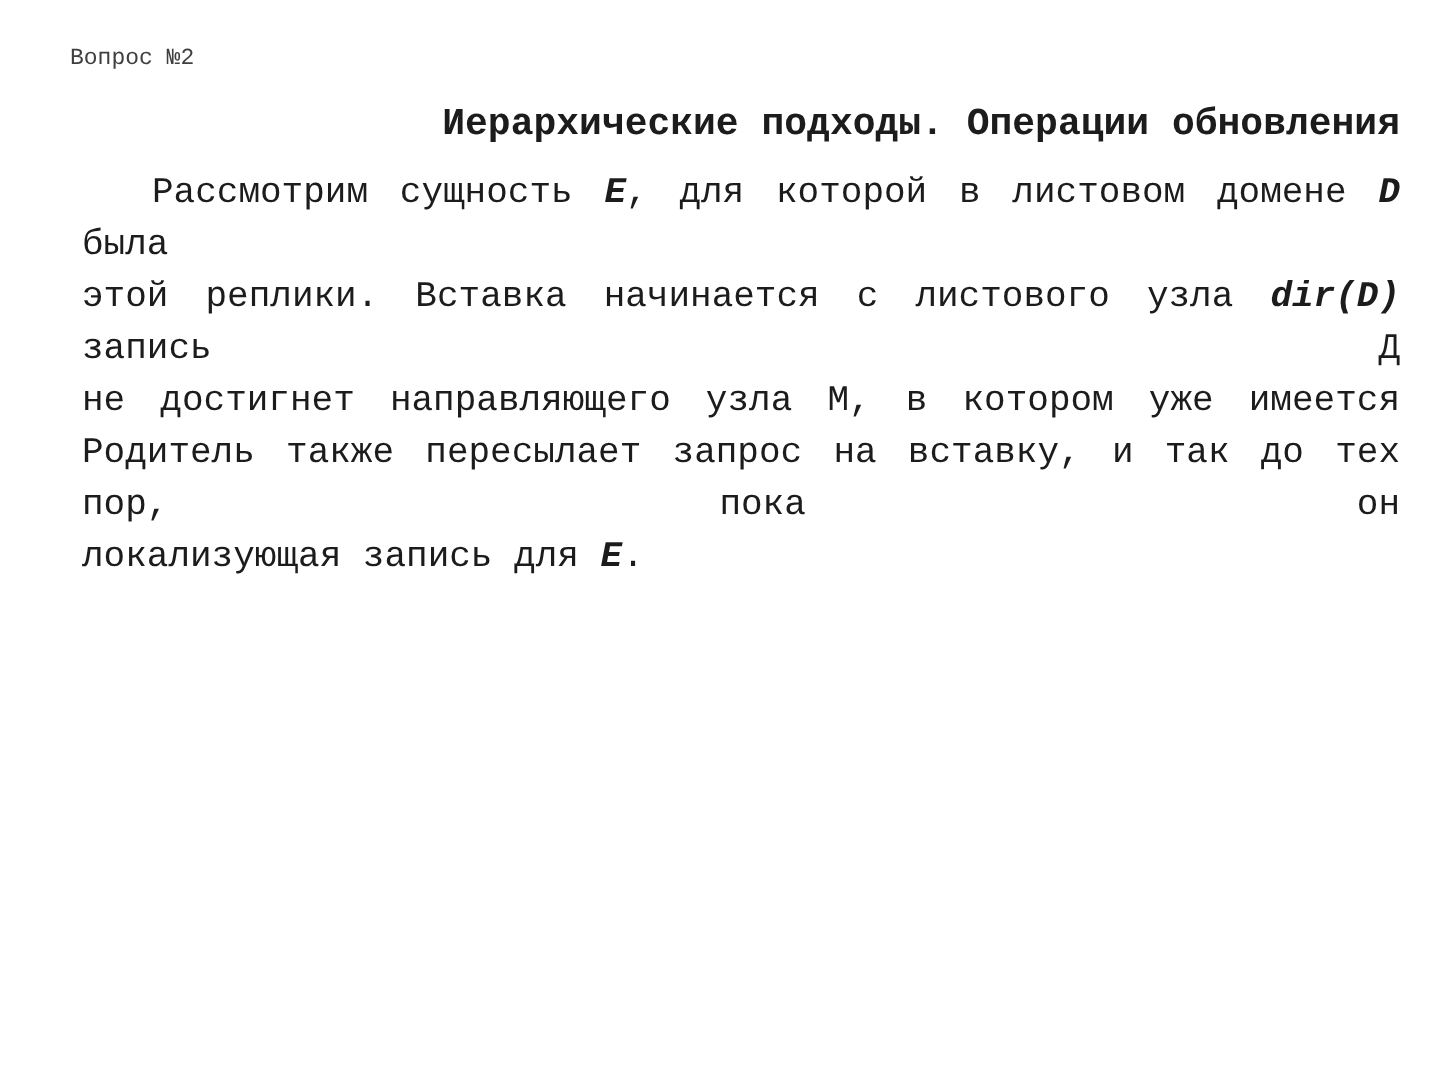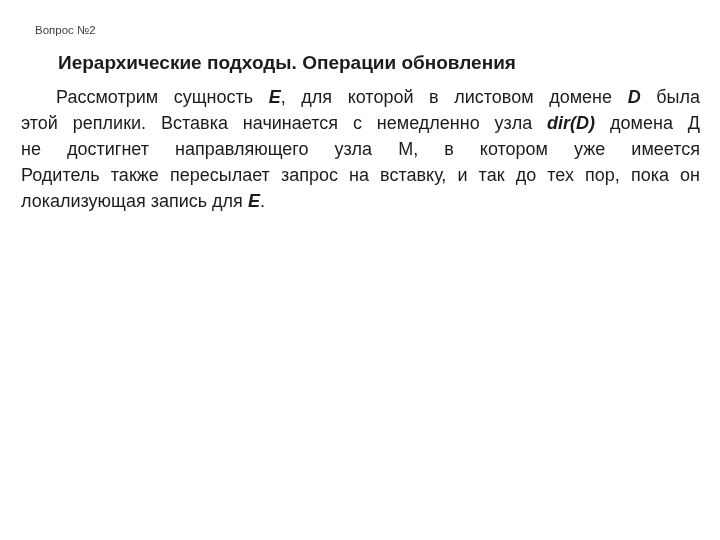--- a/index.html
+++ b/index.html
@@ -5,56 +5,57 @@
   html, body {
     margin: 0;
     padding: 0;
     background: #ffffff;
   }
   .slide {
     position: relative;
     width: 720px;
     height: 540px;
     background: var(--bg, #ffffff);
-    font-family: Liberation Sans, sans-serif;
+    font-family: Liberation Mono, monospace;
     color: var(--text, #1c1c1c);
     overflow: hidden;
   }
   .corner-label {
     position: absolute;
     top: 23px;
     left: 35px;
     font-size: 11.5px;
     line-height: 14px;
     color: var(--muted, #3f3f3f);
   }
   .slide-title {
     position: absolute;
     top: 50px;
     left: 21px;
     width: 679px;
     box-sizing: border-box;
     padding-left: 37px;
-    text-align: left;
+    text-align: right;
     font-size: 19px;
     line-height: 25px;
     font-weight: bold;
   }
   .body-paragraph {
     position: absolute;
     top: 84px;
     left: 21px;
     width: 679px;
     font-size: 18px;
     line-height: 26px;
   }
   .text-line {
     text-align: justify;
     text-align-last: justify;
     white-space: normal;
+    margin-left: 20px;
   }
   .text-line.indent {
     text-indent: 35px;
   }
   .text-line.last {
     text-align: right;
     text-align-last: left;
   }
   .bi {
     font-weight: bold;
@@ -64,18 +65,18 @@
 </head>
 <body>
 
 <div class="slide" style="--bg: #ffffff; --text: #1c1c1c; --muted: #3f3f3f;">
   <div class="corner-label">Вопрос №2</div>
 
   <div class="slide-title">Иерархические подходы. Операции обновления</div>
 
   <div class="body-paragraph">
       <div class="text-line indent"><span>Рассмотрим сущность </span><span class="bi">E</span><span>, для которой в листовом домене </span><span class="bi">D</span><span> была</span></div>
-      <div class="text-line"><span>этой реплики. Вставка начинается с немедленно узла </span><span class="bi">dir(D)</span><span> домена Д</span></div>
+      <div class="text-line"><span>этой реплики. Вставка начинается с листового узла </span><span class="bi">dir(D)</span><span> запись Д</span></div>
       <div class="text-line"><span>не достигнет направляющего узла М, в котором уже имеется</span></div>
       <div class="text-line"><span>Родитель также пересылает запрос на вставку, и так до тех пор, пока он</span></div>
       <div class="text-line last"><span>локализующая запись для </span><span class="bi">E</span><span>.</span></div>
     </div>
 </div>
 
 </body></html>

